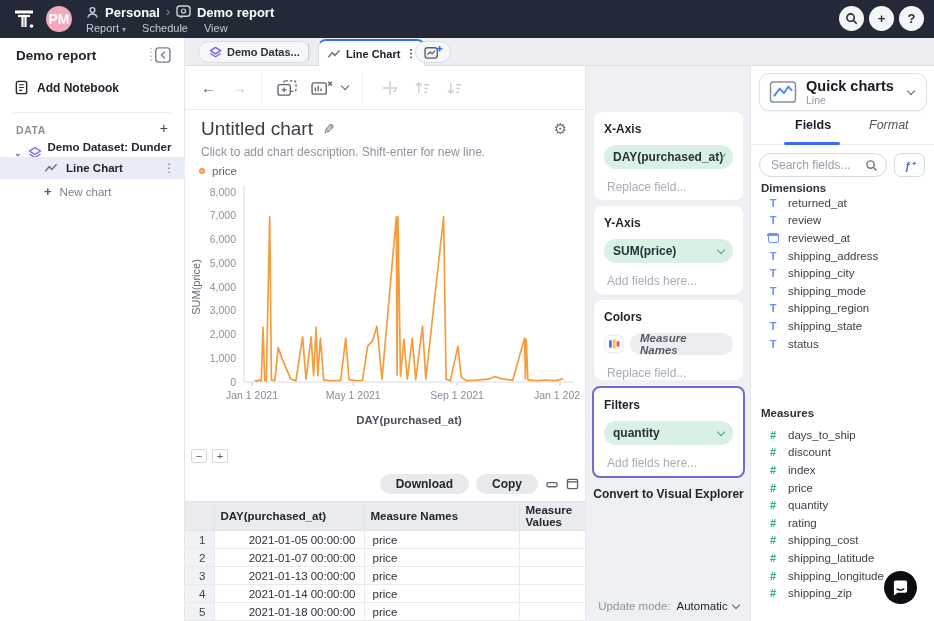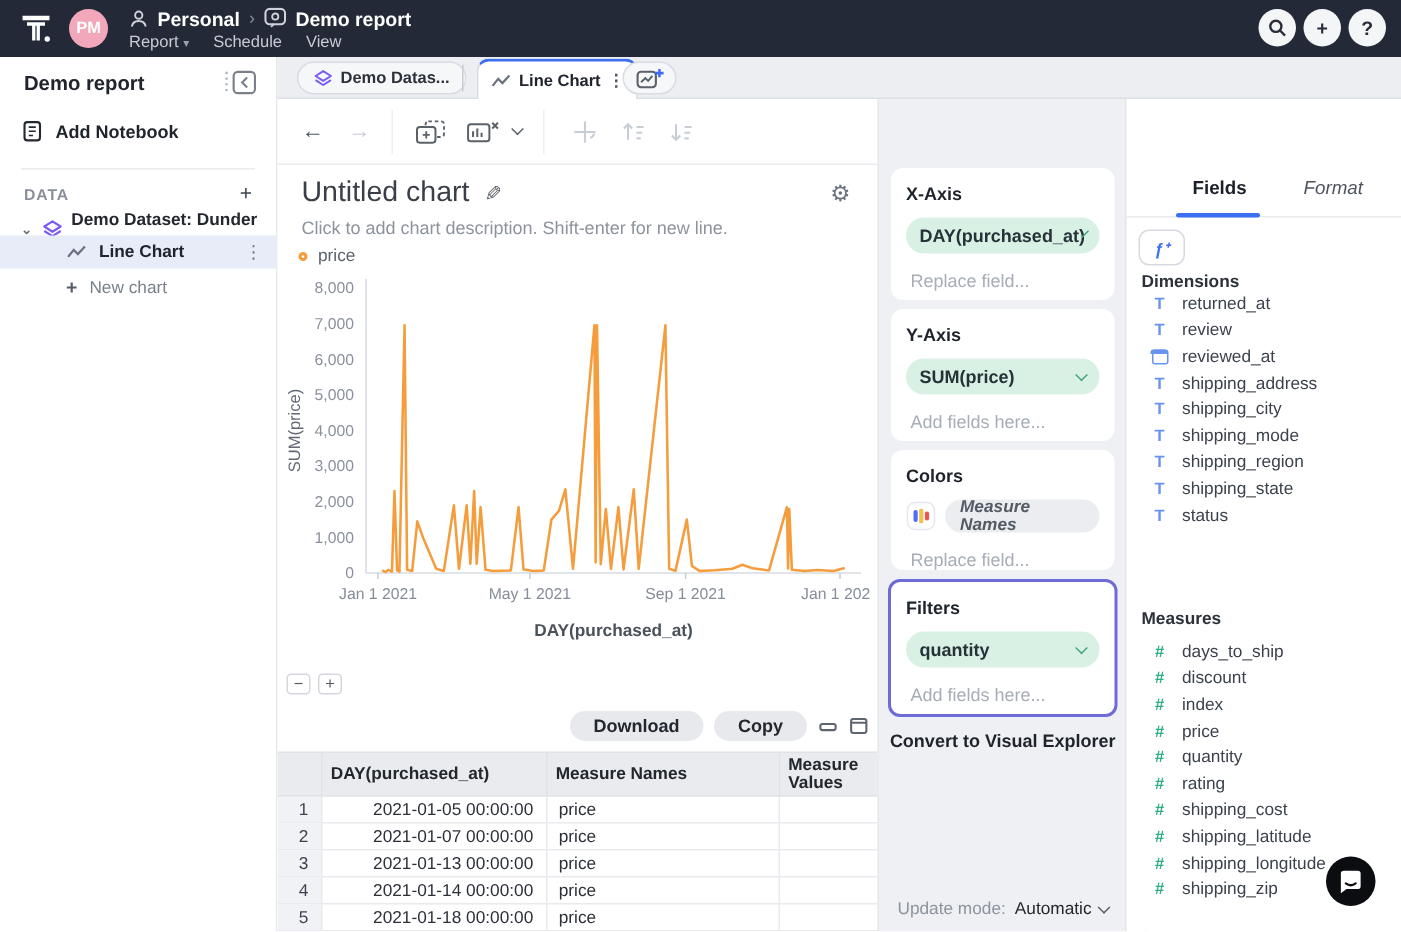--- a/index.html
+++ b/index.html
@@ -4,21 +4,21 @@
 <style>
   * { margin:0; padding:0; box-sizing:border-box; }
   html,body { width:934px; height:621px; overflow:hidden; }
   body { font-family:"Liberation Sans", sans-serif; background:#fff; color:#23272e; }
   .app { position:relative; width:934px; height:621px; overflow:hidden; background:#fff; }
 
   
   .navbar { position:absolute; left:0; top:0; width:934px; height:38px; background:#232936; }
   .logo { position:absolute; left:12px; top:7px; width:24px; height:24px; }
   .avatar { position:absolute; left:46px; top:6px; width:26px; height:26px; border-radius:50%;
-            background:#f2a7ba; color:#fff; font-size:11px; font-weight:bold;
+            background:#f2a7ba; color:#fff; font-size:14px; font-weight:bold;
             display:flex; align-items:center; justify-content:center; }
   .crumbs { position:absolute; left:86px; top:4px; display:flex; align-items:center; gap:6px;
             color:#fff; font-size:13px; font-weight:600; height:16px; }
   .crumb-sep { color:#8a90a0; font-weight:400; font-size:12px; }
   .nav-menus { position:absolute; left:86px; top:22px; display:flex; gap:16px;
                color:#c6cbd4; font-size:11px; }
   .nav-menus span { cursor:default; }
   .caret { font-size:8px; color:#9aa0ad; }
   .nav-circles { position:absolute; right:10px; top:6px; display:flex; gap:5px; }
   .circle-btn { width:25px; height:25px; border-radius:50%; background:#f4f5f7; color:#272d3a;
@@ -461,28 +461,46 @@
     <div class="update-row">
       <span class="update-lbl">Update mode:</span>
       <span class="update-val">
         <span>Automatic</span>
         <span class="chev gray"></span>
       </span>
     </div>
   </div>
 
   <div class="fields">
+    <div class="qc-card">
+      <svg class="qc-ic" width="28" height="24" viewBox="0 0 29 25">
+        <rect x="1.5" y="2" width="26" height="21" rx="3" fill="none" stroke="#8a90a0" stroke-width="1.6"></rect>
+        <path d="M5 17 L11 9 15.5 13.5 20 7 24 11" fill="none" stroke="#4f86f5" stroke-width="2"></path>
+      </svg>
+      <div class="qc-text">
+        <div class="qc-title">Quick charts</div>
+        <div class="qc-sub">Line</div>
+      </div>
+      <span class="chev gray qc-chev"></span>
+    </div>
 
     <div class="f-tabs">
       <span class="f-tab active">Fields</span>
       <span class="f-tab idle">Format</span>
       <span class="f-underline"></span>
     </div>
 
     <div class="search-row">
+      <div class="search-pill">
+        <input type="text" placeholder="Search fields..." style="">
+        <svg class="search-ic" width="13" height="13" viewBox="0 0 14 14">
+          <circle cx="6" cy="6" r="4" fill="none" stroke="#6b7280" stroke-width="1.5"></circle>
+          <path d="M9 9 L12.4 12.4" stroke="#6b7280" stroke-width="1.5"></path>
+        </svg>
+      </div>
       <button class="fx-btn">
           <span>ƒ⁺</span>
         </button>
     </div>
 
     <div class="sec-hdr dim-hdr">Dimensions</div>
     <div class="field-list dim-list" id="dim-list">
         <div class="f-item">
           <span class="ic-T">T</span>
           <span>returned_at</span>

